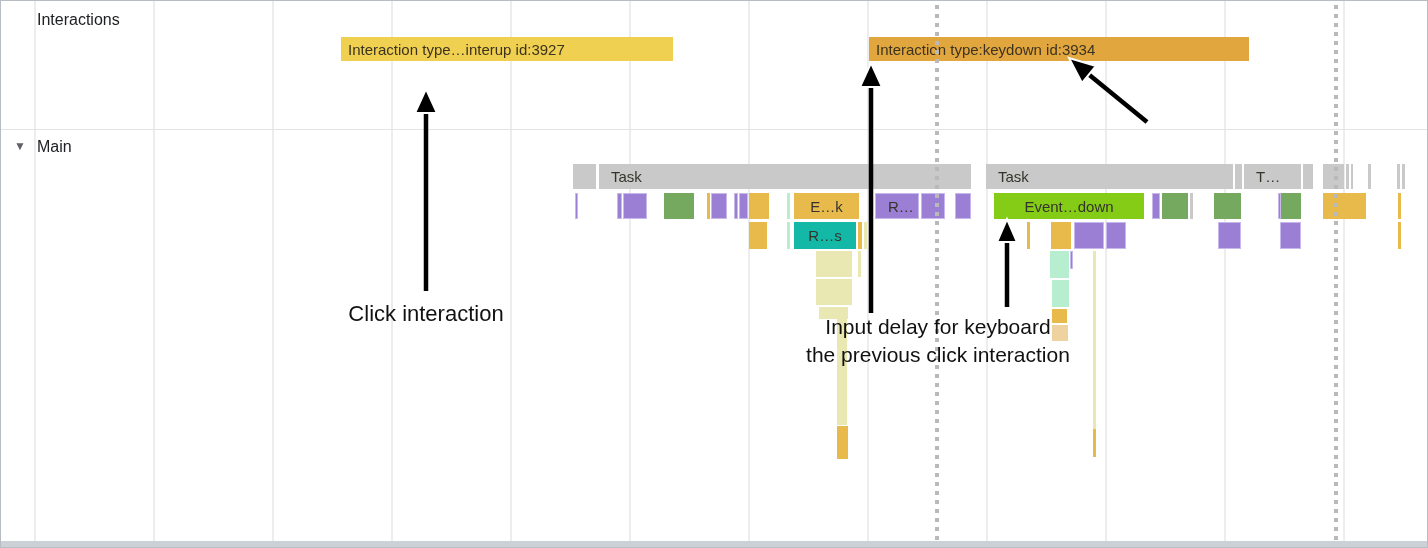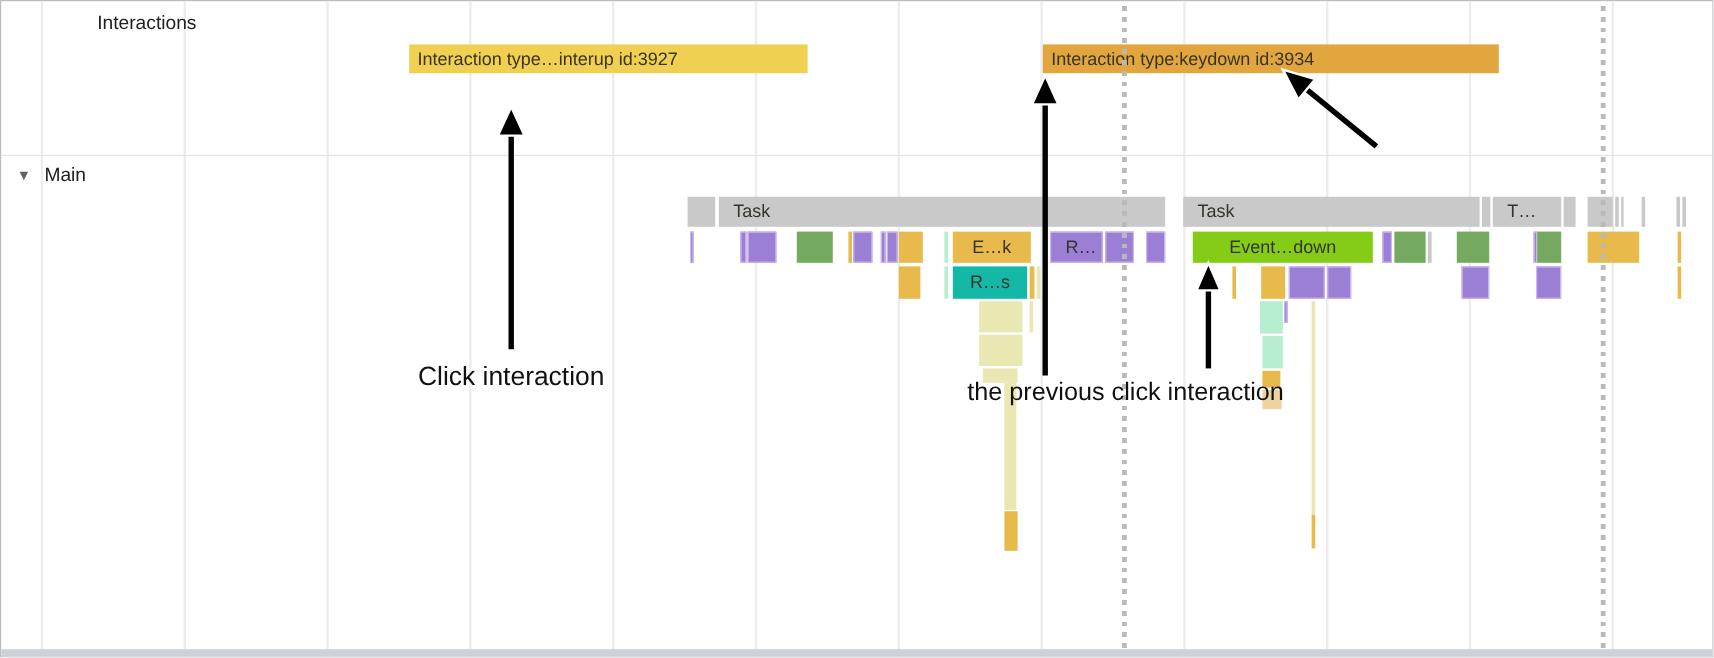--- a/index.html
+++ b/index.html
@@ -1,21 +1,21 @@
 <!DOCTYPE html>
 <html><head>
 <meta charset="utf-8">
 <style>
   html,body{margin:0;padding:0;background:#ffffff;font-family:"Liberation Sans",sans-serif;}
   #screen{position:relative;width:1426px;height:546px;border:1px solid #b8bdc3;background:#ffffff;overflow:hidden;}
   .gl{position:absolute;top:0;height:540px;width:2px;background:#ededed;}
   #hsep{position:absolute;left:0;right:0;top:128px;height:1px;background:#e4e4e4;}
   #bottombar{position:absolute;left:0;right:0;bottom:0;height:6px;background:#ccd1d8;}
   .track-label{position:absolute;font-size:16px;color:#202124;}
-  #lbl-interactions{left:36px;top:10px;margin-left:44px;}
+  #lbl-interactions{left:36px;top:10px;}
   #main-collapse{position:absolute;left:13px;top:138px;font-size:12px;color:#5f6368;cursor:pointer;}
   #lbl-main{left:36px;top:137px;}
   .ibar{position:absolute;height:24px;display:flex;align-items:center;padding-left:7px;box-sizing:border-box;
         font-size:15px;color:#3b3320;white-space:nowrap;overflow:hidden;}
   #bar-interup{left:340px;top:36px;width:332px;background:#f0d050;}
   #bar-click{left:340px;top:63px;width:960px;height:25px;background:#e4c763;}
   #bar-keydown{left:868px;top:36px;width:380px;background:#e2a63e;}
   #flame{position:absolute;left:0;top:0;width:100%;height:100%;}
   .seg{position:absolute;box-sizing:border-box;display:flex;align-items:center;overflow:hidden;
        white-space:nowrap;font-size:15px;color:#35342c;}
@@ -144,17 +144,18 @@
       <polygon points="1068,57 1095,65 1081,82" fill="#000" stroke="#fff" stroke-width="2"></polygon>
     </g>
     <g>
       <line x1="1006" y1="306" x2="1006" y2="235" stroke="#000" stroke-width="4.5"></line>
       <polygon points="1006,218 1016,241 996,241" fill="#000" stroke="#fff" stroke-width="2"></polygon>
     </g>
   </svg>
 
   <div class="ann" id="ann-click">Click interaction</div>
   <div class="ann" id="ann-delay">
+    <div>Input delay for keyboard</div>
     <div>the previous click interaction</div>
   </div>
 
   <div id="bottombar"></div>
 </div>
 
 </body></html>

